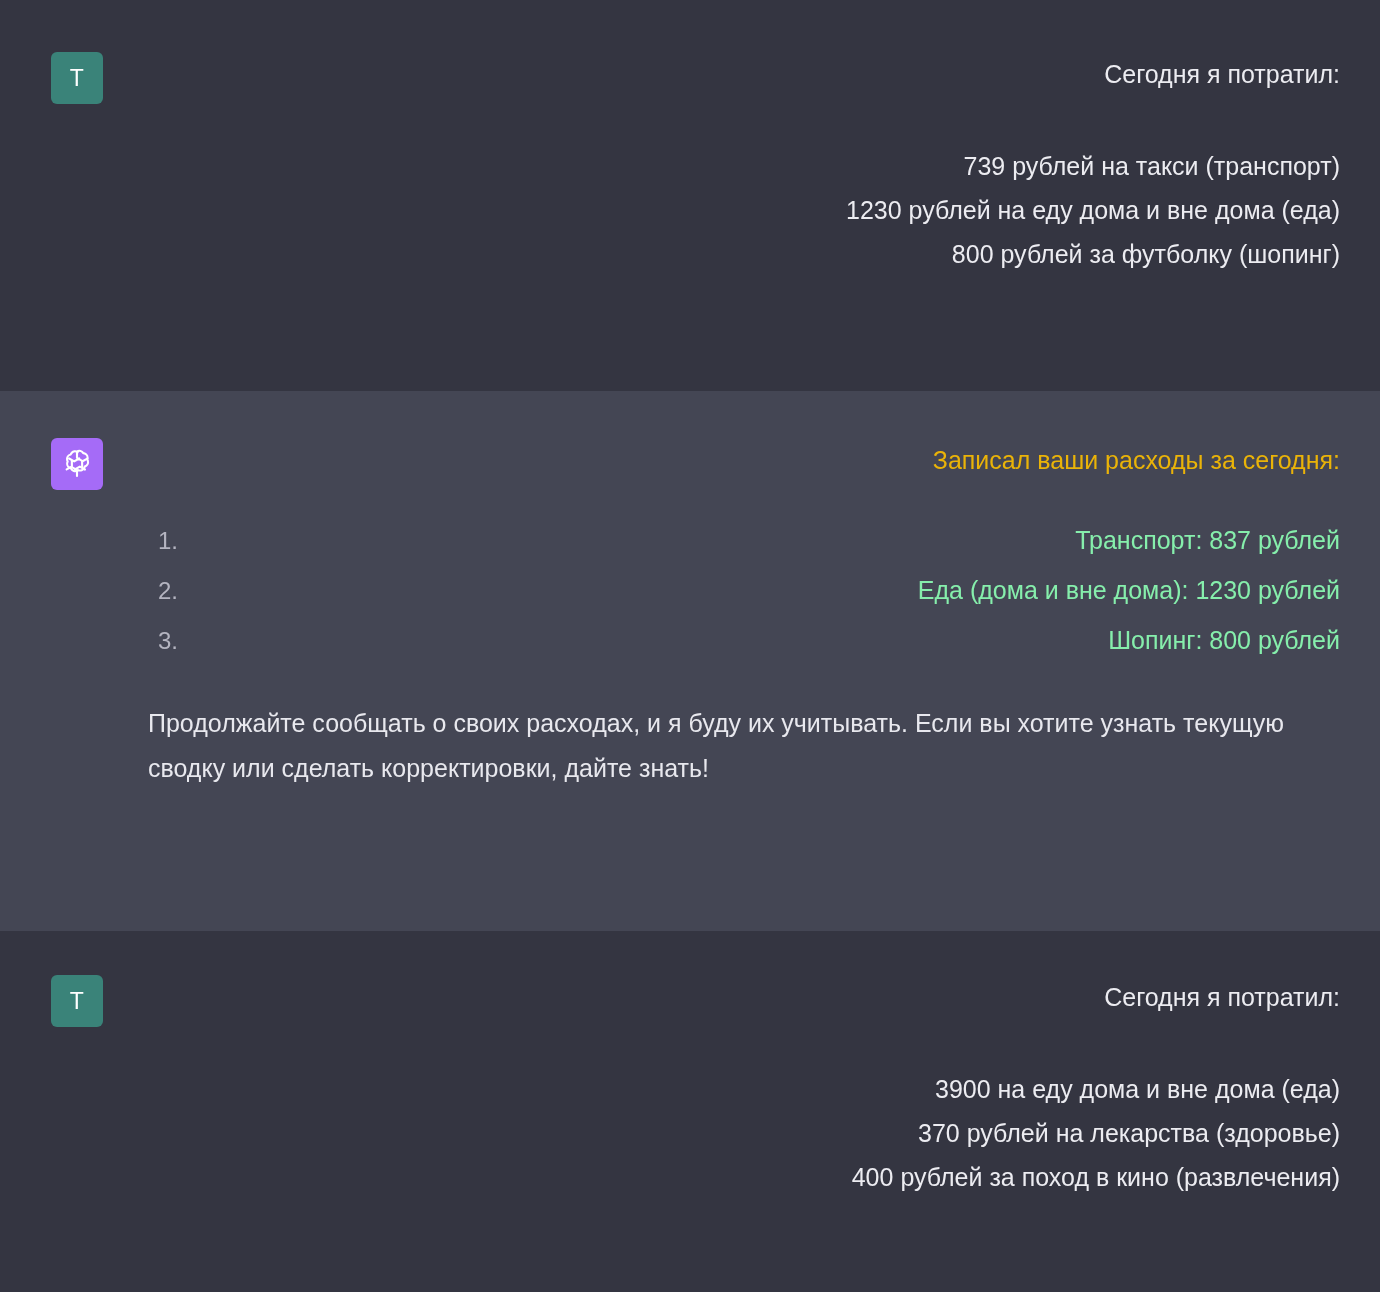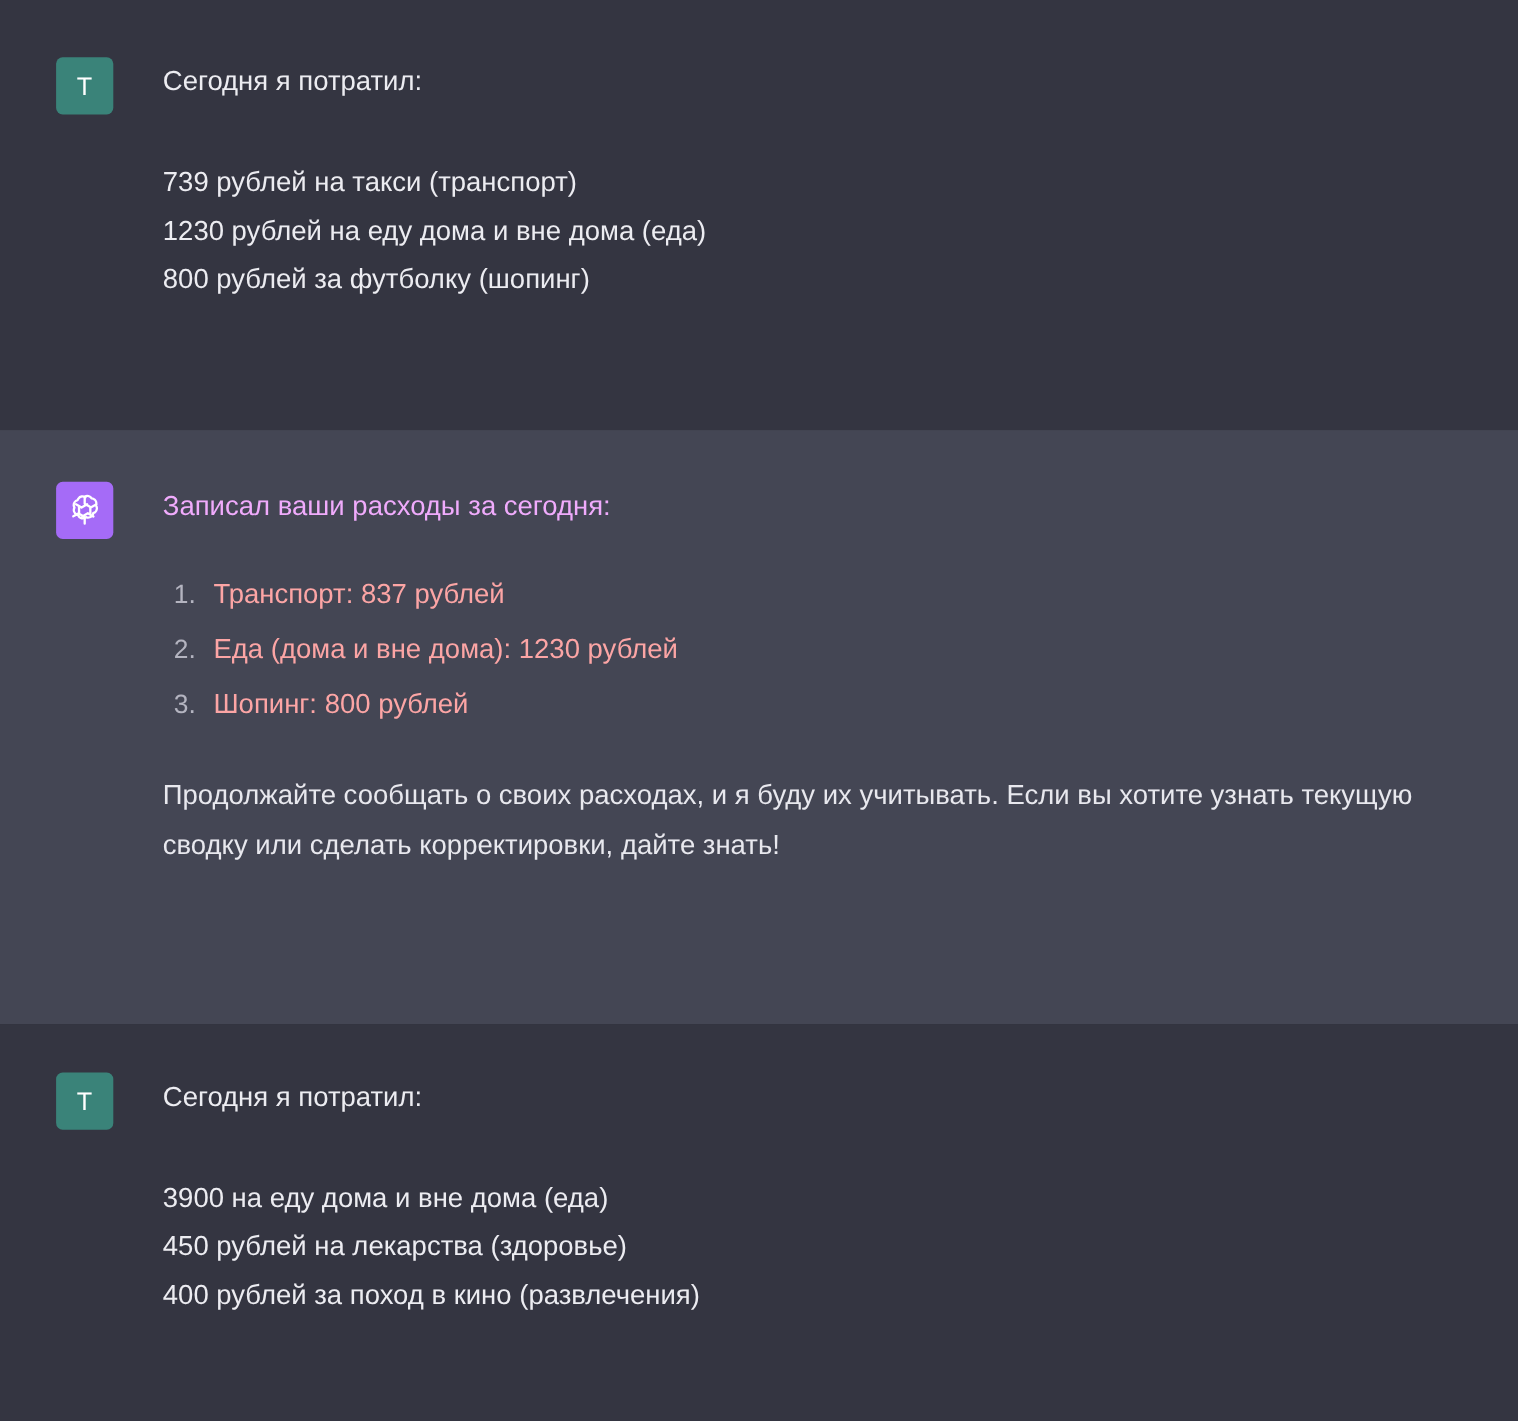--- a/index.html
+++ b/index.html
@@ -84,48 +84,50 @@
     flex: 1 1 auto;
     padding-right: 40px;
     min-width: 0;
   }
 
   .text-line {
     color: #ececf1;
     font-size: 25px;
     line-height: 44px;
     white-space: pre;
+    text-align: right;
   }
   .text-line.heading {
     margin: 0 0 48px 0;
   }
   .text-line.tight {
     margin: 0;
   }
 
   .assistant .text-line {
-    color: #f0abfc;
+    color: #eab308;
   }
 
   
   ol.num-list {
     list-style: none;
     counter-reset: item;
     margin: 0;
     padding: 0;
   }
   ol.num-list > li {
     counter-increment: item;
     position: relative;
     padding-left: 36px;
     margin: 0 0 13px 0;
-    color: #fca5a5;
+    color: #86efac;
     font-size: 25px;
     line-height: 37px;
     white-space: pre;
+    text-align: right;
   }
   ol.num-list > li:last-child { margin-bottom: 0; }
   ol.num-list > li::before {
     content: counter(item) ".";
     position: absolute;
     left: 0;
     top: 0;
     color: #b4b4c0;
     font-size: 24px;
     line-height: 37px;
@@ -190,19 +192,19 @@
   </div>
 
   <div class="message user user-2">
     <div class="msg-inner">
       <div class="avatar-col">
         <div class="avatar user-avatar">T</div>
       </div>
       <div class="content-col">
         <div class="text-line heading">Сегодня я потратил:</div>
         <div class="text-line tight">3900 на еду дома и вне дома (еда)</div>
-        <div class="text-line tight">450 рублей на лекарства (здоровье)</div>
+        <div class="text-line tight">370 рублей на лекарства (здоровье)</div>
         <div class="text-line tight">400 рублей за поход в кино (развлечения)</div>
       </div>
     </div>
   </div>
 
 </div>
 
 </body></html>

